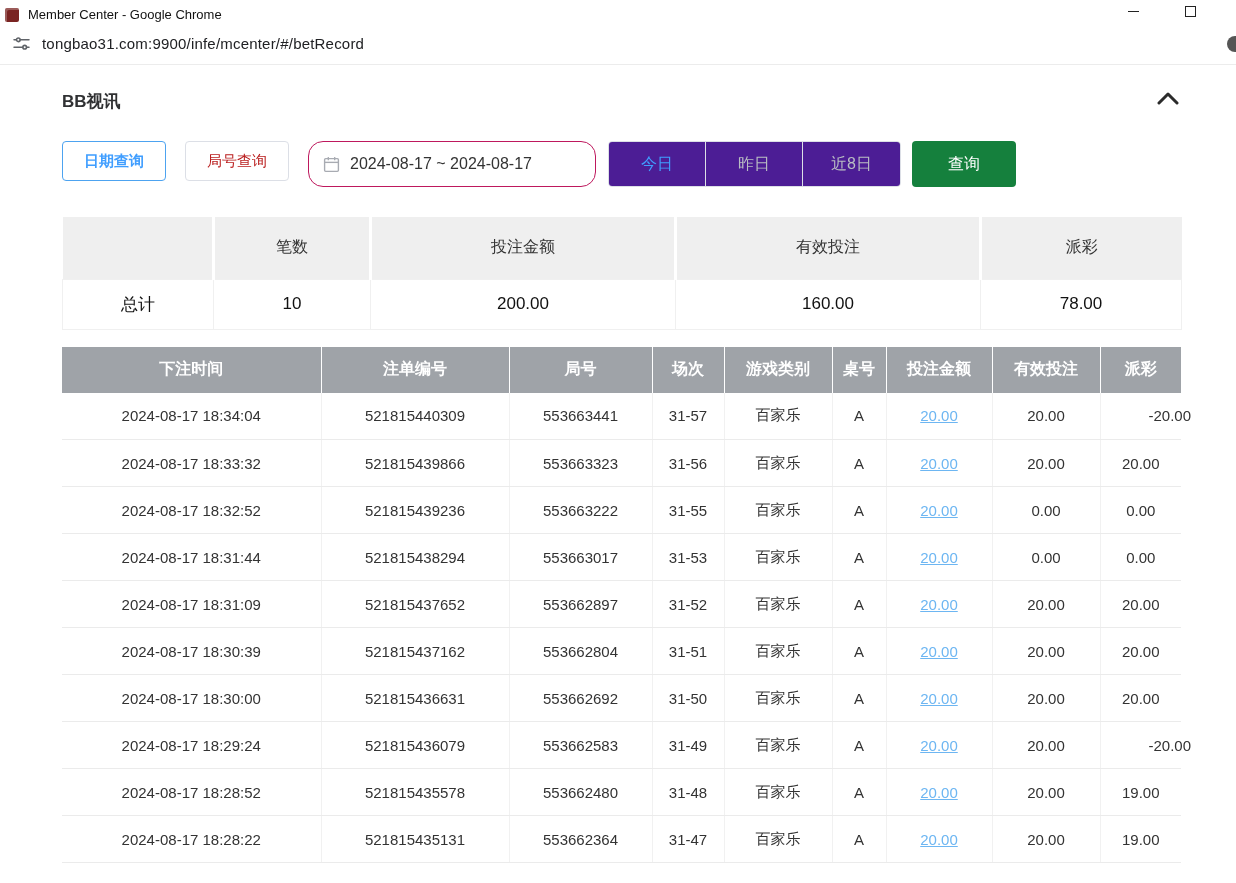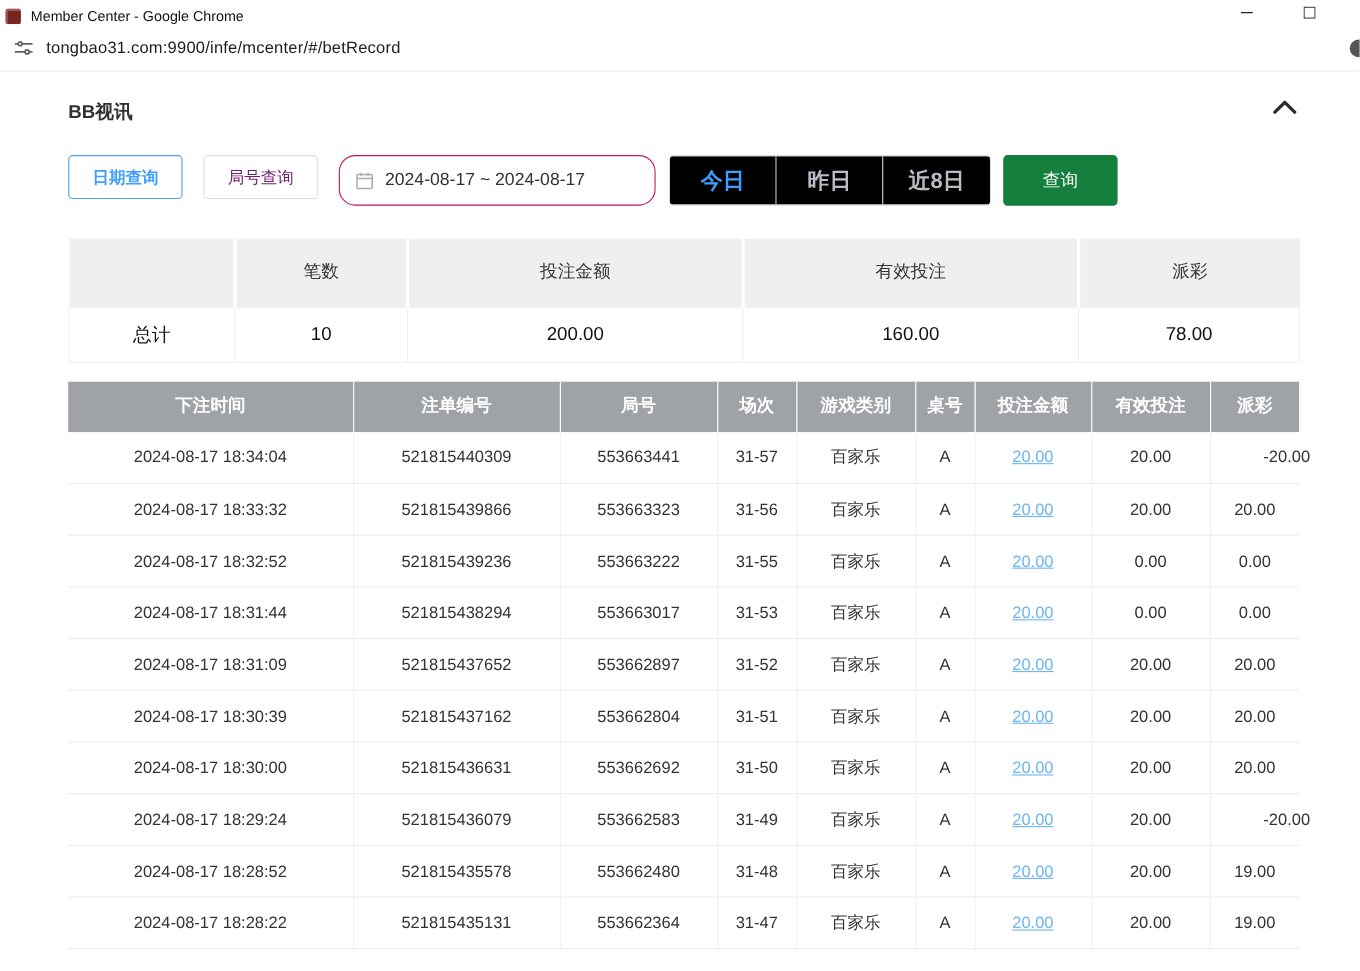--- a/index.html
+++ b/index.html
@@ -26,30 +26,30 @@
   
   .content { width:1119px; margin-left:62px; }
   .panel-header { display:flex; align-items:flex-end; justify-content:space-between;
     margin-top:22px; margin-bottom:28px; }
   .panel-title { font-size:17px; font-weight:bold; color:#303133; }
   .collapse-ico { cursor:pointer; padding:4px 2px; }
 
   
   .filter-row { display:flex; height:50px; }
   .chip { height:40px; width:104px; background:#fff; border:1px solid #dcdfe6; border-radius:4px;
-    font-size:15px; color:#701a75; font-family:inherit; cursor:pointer; }
+    font-size:15px; color:#b91c1c; font-family:inherit; cursor:pointer; }
   .chip.active { border-color:#4da3f0; color:#409eff; font-weight:bold; }
   .chip + .chip { margin-left:19px; }
   .date-input { margin-left:19px; width:288px; height:46px; border:1px solid #be185d; border-radius:15px;
     display:flex; align-items:center; padding-left:14px; cursor:pointer; }
   .date-input .cal { display:flex; margin-right:10px; }
   .date-text { font-size:16px; color:#333; }
   .btn-group { margin-left:12px; height:46px; display:flex; border:1px solid #dcdfe6; border-radius:4px; overflow:hidden; }
-  .group-btn { width:97px; height:100%; background:#000000; border:none; border-right:1px solid #dcdfe6;
-    font-size:20px; color:#b9bdc3; font-family:inherit; cursor:pointer;font-weight:bold; }
+  .group-btn { width:97px; height:100%; background:#4c1d95; border:none; border-right:1px solid #dcdfe6;
+    font-size:16px; color:#b9bdc3; font-family:inherit; cursor:pointer; }
   .group-btn:last-child { border-right:none; }
   .group-btn.sel { color:#409eff; }
   .query-btn { margin-left:11px; width:104px; height:46px; background:#15803d; border:none; border-radius:4px;
     color:#fff; font-size:16px; font-family:inherit; cursor:pointer; }
 
   
   table { border-collapse:collapse; table-layout:fixed; width:1119px; }
   .summary-table { margin-top:26px; }
   .summary-table th { background:#efefef; height:62px; font-size:16px; color:#333; font-weight:normal;
     text-align:center; border-right:3px solid #fff; }

